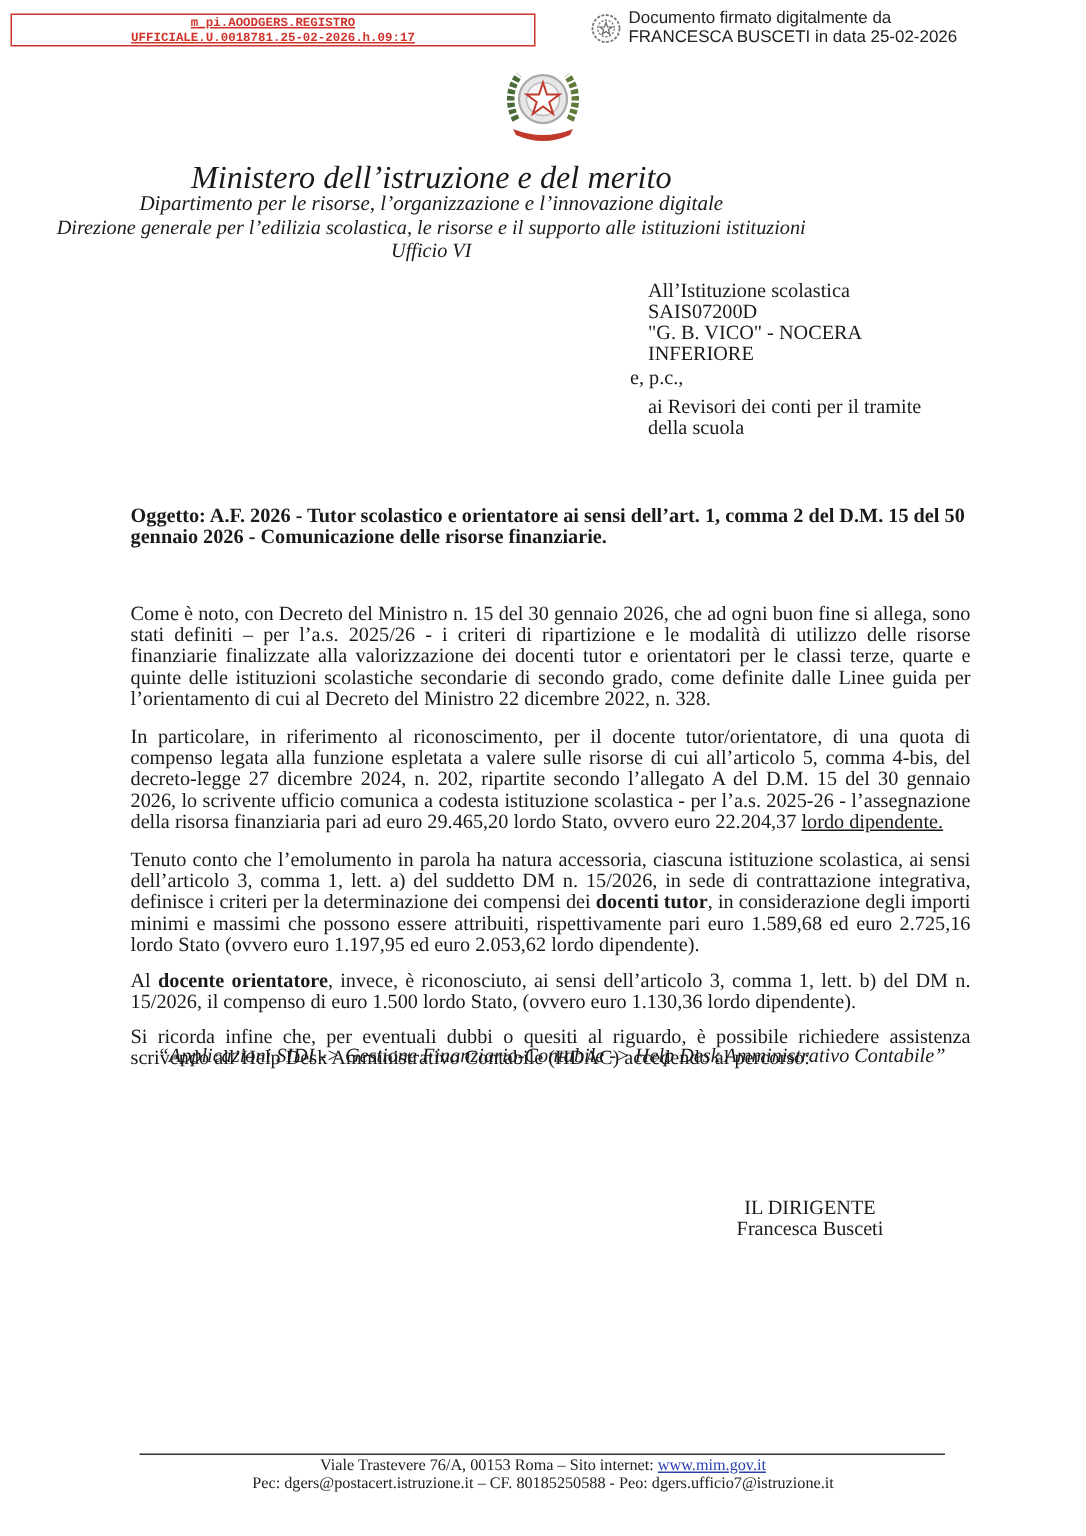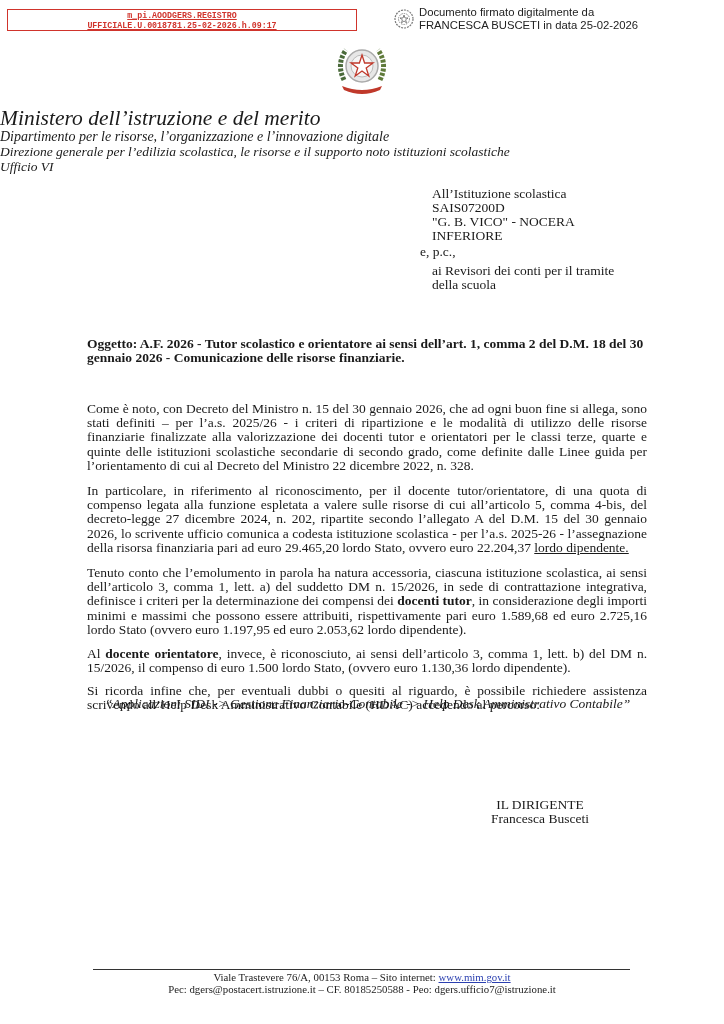--- a/index.html
+++ b/index.html
@@ -15,21 +15,21 @@
   .protocol-box span { display: block; text-decoration: underline; }
 
   .signature-stamp {
     position: absolute; left: 393px; top: 6px; display: flex; align-items: center;
     font-family: "Liberation Sans", sans-serif; font-size: 11.3px; color: #222; line-height: 13px; justify-content: center;
   }
   .stamp-emblem { width: 22px; height: 24px; margin-right: 4px; }
 
   .emblem { position: absolute; left: 332px; top: 40px; width: 60px; height: 58px; }
 
-  .header { position: absolute; left: 0; width: 575px; text-align: left; font-style: italic; }
+  .header { position: absolute; left: 0; width: 575px; text-align: center; font-style: italic; }
   .ministry { top: 106px; font-size: 21.5px; }
   .dept1 { top: 129px; font-size: 14px; }
   .dept2 { top: 144px; font-size: 13.5px; }
   .dept3 { top: 159px; font-size: 13.5px; font-style: italic; }
 
   .recipient { position: absolute; left: 432px; font-size: 13.5px; line-height: 14px; }
   .rcp-block { top: 187px; }
   .pc { position: absolute; left: 420px; top: 244px; font-size: 13.5px; }
   .rcp2 { top: 264px; }
 
@@ -90,36 +90,36 @@
   <path d="M12,40 Q4,24 14,10" fill="none" stroke="#4a6a3a" stroke-width="5" stroke-dasharray="3 1.5"></path>
   <path d="M48,40 Q56,24 46,10" fill="none" stroke="#5f7a3a" stroke-width="5" stroke-dasharray="3 1.5"></path>
   <circle cx="30" cy="26" r="16" fill="#e7e7e7" stroke="#aaa" stroke-width="1.5"></circle>
   <circle cx="30" cy="26" r="11" fill="#f5f5f5" stroke="#bbb" stroke-width="1"></circle>
   <polygon points="30,15 32.6,23 41,23 34.2,28 36.8,36 30,31 23.2,36 25.8,28 19,23 27.4,23" fill="#fff" stroke="#c0392b" stroke-width="1.3"></polygon>
   <path d="M10,46 Q30,54 50,46 L48,50 Q30,58 12,50 Z" fill="#c0392b"></path>
 </svg>
 
 <div class="header ministry">Ministero dell’istruzione e del merito</div>
 <div class="header dept1">Dipartimento per le risorse, l’organizzazione e l’innovazione digitale</div>
-<div class="header dept2">Direzione generale per l’edilizia scolastica, le risorse e il supporto noto istituzioni scolastiche</div>
+<div class="header dept2">Direzione generale per l’edilizia scolastica, le risorse e il supporto alle istituzioni istituzioni</div>
 <div class="header dept3">Ufficio VI</div>
 
 <div class="recipient rcp-block">
   <div>All’Istituzione scolastica</div>
   <div>SAIS07200D</div>
   <div>"G. B. VICO" - NOCERA</div>
   <div>INFERIORE</div>
 </div>
 <div class="pc">e, p.c.,</div>
 <div class="recipient rcp2">
   <div>ai Revisori dei conti per il tramite</div>
   <div>della scuola</div>
 </div>
 
-<div class="subject">Oggetto: A.F. 2026 - Tutor scolastico e orientatore ai sensi dell’art. 1, comma 2 del D.M. 18 del 30 gennaio 2026 - Comunicazione delle risorse finanziarie.</div>
+<div class="subject">Oggetto: A.F. 2026 - Tutor scolastico e orientatore ai sensi dell’art. 1, comma 2 del D.M. 15 del 50 gennaio 2026 - Comunicazione delle risorse finanziarie.</div>
 
 <div class="para p1">Come è noto, con Decreto del Ministro n. 15 del 30 gennaio 2026, che ad ogni buon fine si allega, sono stati definiti – per l’a.s. 2025/26 - i criteri di ripartizione e le modalità di utilizzo delle risorse finanziarie finalizzate alla valorizzazione dei docenti tutor e orientatori per le classi terze, quarte e quinte delle istituzioni scolastiche secondarie di secondo grado, come definite dalle Linee guida per l’orientamento di cui al Decreto del Ministro 22 dicembre 2022, n. 328.</div>
 <div class="para p2"><span>In particolare, in riferimento al riconoscimento, per il docente tutor/orientatore, di una quota di compenso legata alla funzione espletata a valere sulle risorse di cui all’articolo 5, comma 4-bis, del decreto-legge 27 dicembre 2024, n. 202, ripartite secondo l’allegato A del D.M. 15 del 30 gennaio 2026, lo scrivente ufficio comunica a codesta istituzione scolastica - per l’a.s. 2025-26 - l’assegnazione della risorsa finanziaria pari ad euro 29.465,20 lordo Stato, ovvero euro 22.204,37 </span><span class="ul">lordo dipendente.</span></div>
 <div class="para p3"><span>Tenuto conto che l’emolumento in parola ha natura accessoria, ciascuna istituzione scolastica, ai sensi dell’articolo 3, comma 1, lett. a) del suddetto DM n. 15/2026, in sede di contrattazione integrativa, definisce i criteri per la determinazione dei compensi dei </span><span class="b">docenti tutor</span><span>, in considerazione degli importi minimi e massimi che possono essere attribuiti, rispettivamente pari euro 1.589,68 ed euro 2.725,16 lordo Stato (ovvero euro 1.197,95 ed euro 2.053,62 lordo dipendente).</span></div>
 <div class="para p4"><span>Al </span><span class="b">docente orientatore</span><span>, invece, è riconosciuto, ai sensi dell’articolo 3, comma 1, lett. b) del DM n. 15/2026, il compenso di euro 1.500 lordo Stato, (ovvero euro 1.130,36 lordo dipendente).</span></div>
 <div class="para p5">Si ricorda infine che, per eventuali dubbi o quesiti al riguardo, è possibile richiedere assistenza scrivendo all’Help Desk Amministrativo Contabile (HDAC) accedendo al percorso:</div>
 <div class="path-line">“Applicazioni SIDI -&gt; Gestione Finanziario-Contabile -&gt; Help Desk Amministrativo Contabile”</div>
 
 <div class="signature">
   <div>IL DIRIGENTE</div>

